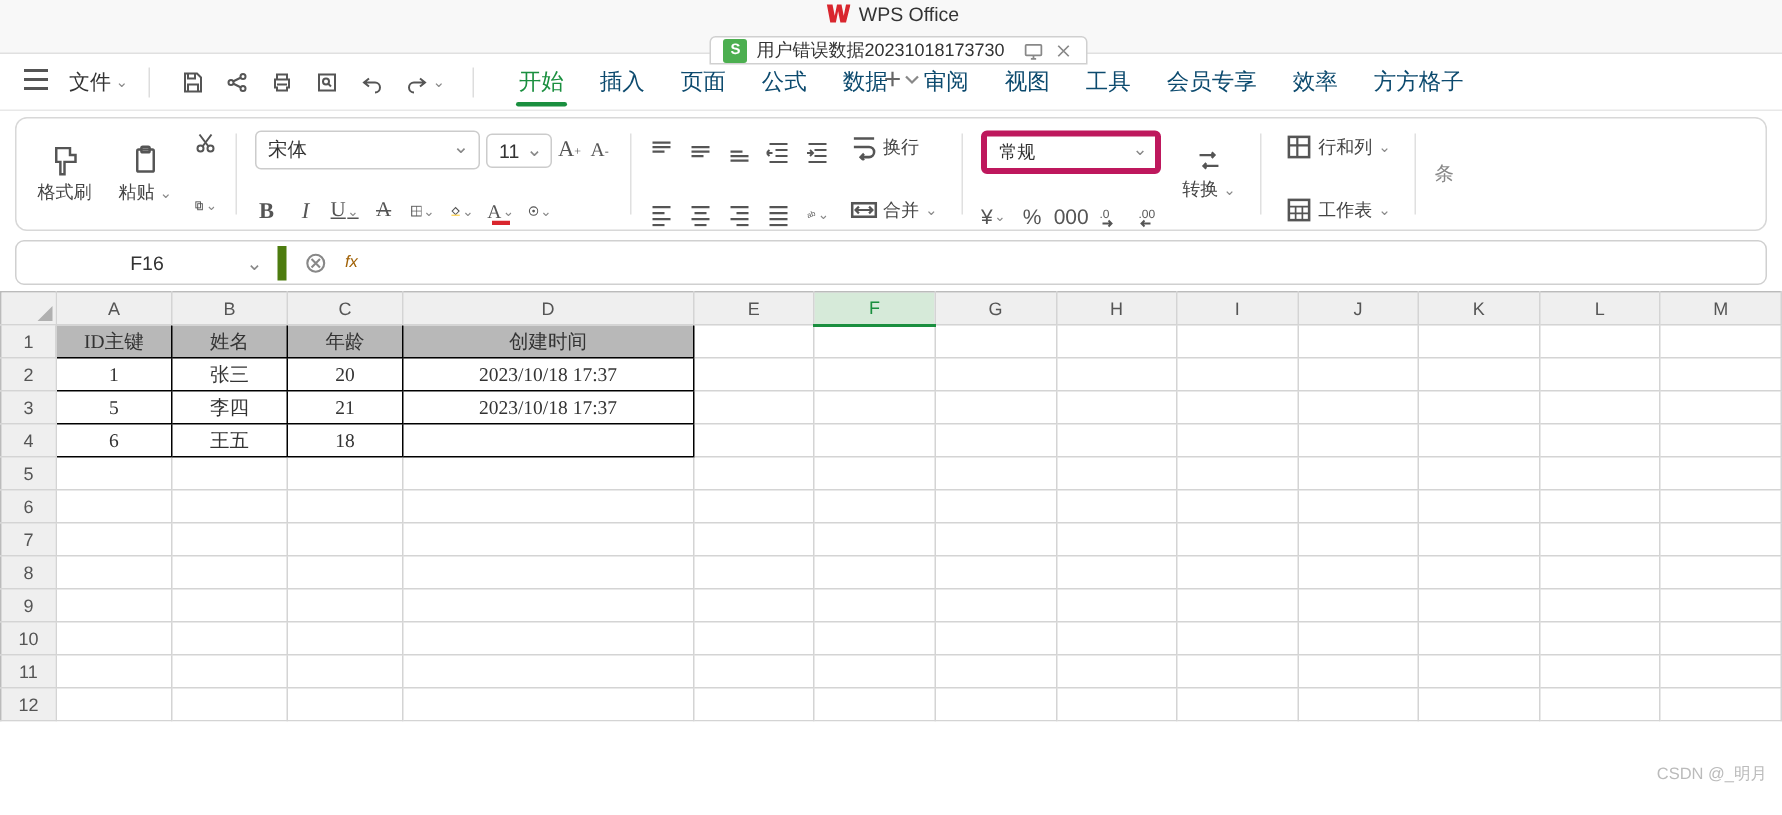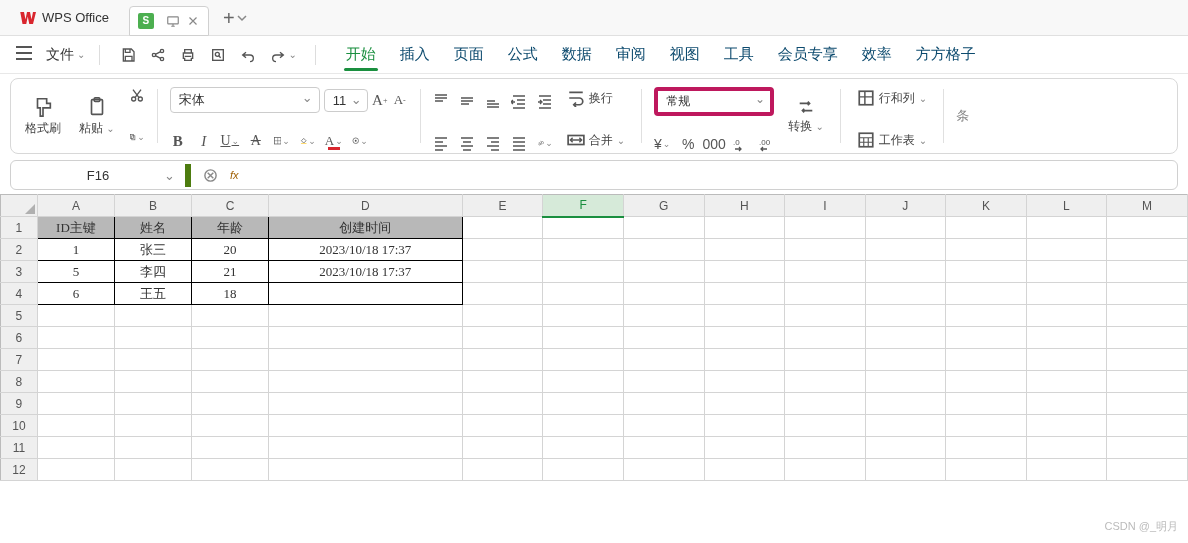--- a/index.html
+++ b/index.html
@@ -1,18 +1,18 @@
 <!DOCTYPE html>
 <html><head>
   <meta charset="utf-8">
   <style>
     * { margin: 0; padding: 0; box-sizing: border-box; }
     body { font-family: "Microsoft YaHei", sans-serif; background: #fff; font-size: 13px; color: #333; overflow: hidden; }
     
-    .titlebar { display: flex; align-items: center; height: 36px; padding: 0 8px; border-bottom: 1px solid #e0e0e0; background: #f8f8f8; }
+    .titlebar { display: flex; align-items: center; height: 36px; padding: 0 8px; border-bottom: 1px solid #e0e0e0; background: #f8f8f8; flex-direction: column; }
     .app-logo { display: flex; align-items: center; gap: 6px; padding: 0 10px; }
     .logo-icon { width: 18px; height: 18px; }
     .app-name { font-size: 13px; color: #333; }
     .doc-tab { display: flex; align-items: center; background: #fff; border: 1px solid #d0d0d0; border-radius: 4px 4px 0 0; height: 30px; padding: 0 8px; margin-left: 10px; margin-top: 6px; gap: 6px; }
     .doc-tab-icon { width: 16px; height: 16px; background: #4CAF50; color: #fff; display: flex; align-items: center; justify-content: center; font-size: 10px; border-radius: 2px; font-weight: bold; }
     .doc-tab-name { font-size: 12px; max-width: 180px; overflow: hidden; white-space: nowrap; }
     .doc-tab-icons { display: flex; gap: 6px; margin-left: 6px; }
     .doc-tab-icons svg { width: 14px; height: 14px; }
     .add-tab { margin-left: 14px; font-size: 18px; color: #666; cursor: pointer; display: flex; align-items: center; gap: 2px; }
     .add-tab svg { width: 10px; height: 10px; }
@@ -61,35 +61,36 @@
     .grid .corner { width: 38px; background: #efefef; border-top: 1px solid #bbb; border-left: 1px solid #bbb; position: relative; }
     .grid .corner::after { content: ''; position: absolute; right: 2px; bottom: 2px; width: 0; height: 0; border-style: solid; border-width: 0 0 10px 10px; border-color: transparent transparent #b0b0b0 transparent; }
     .grid .col-h { background: #efefef; color: #555; font-weight: normal; height: 22px; border-top: 1px solid #bbb; }
     .grid .col-h.sel { background: #d6ead9; color: #1a8f3f; border-bottom: 2px solid #1a8f3f; }
     .grid .row-h { width: 38px; background: #efefef; color: #555; font-weight: normal; border-left: 1px solid #bbb; }
     .grid td.data-hdr { background: #b8b8b8; border: 1px solid #000; font-family: SimSun, serif; font-size: 13px; }
     .grid td.data-cell { border: 1px solid #000; font-family: SimSun, serif; font-size: 13px; }
     .col-A { width: 80px; } .col-B { width: 80px; } .col-C { width: 80px; } .col-D { width: 200px; }
     .col-E, .col-F, .col-G, .col-H, .col-I, .col-J, .col-K, .col-L, .col-M { width: 84px; }
 
-    .watermark { position: fixed; right: 10px; bottom: 9px; font-size: 11px; color: #bbb; }
+    .watermark { position: fixed; right: 10px; bottom: 20px; font-size: 11px; color: #bbb; }
     .chevron-down { font-size: 10px; color: #888; }
   </style>
 </head>
 <body>
 
 <div class="titlebar">
   <div class="app-logo">
     <svg class="logo-icon" viewBox="0 0 24 24">
         <path fill="#d9262e" d="M3 4 L8 4 L10 14 L12 4 L16 4 L18 14 L20 4 L24 4 L20 20 L15 20 L13 10 L11 20 L6 20 Z"></path>
       </svg>
     <span class="app-name">WPS Office</span>
   </div>
   <div class="doc-tab">
     <div class="doc-tab-icon">S</div>
+    <span class="doc-tab-name">用户错误数据20231018173730</span>
     <div class="doc-tab-icons">
       <svg viewBox="0 0 24 24">
           <rect x="3" y="5" width="18" height="12" rx="1" fill="none" stroke="#888" stroke-width="2"></rect>
           <path d="M9 21 L15 21 M12 17 L12 21" stroke="#888" stroke-width="2"></path>
         </svg>
       <svg viewBox="0 0 24 24">
           <path d="M6 6 L18 18 M18 6 L6 18" stroke="#888" stroke-width="2"></path>
         </svg>
     </div>
   </div>

